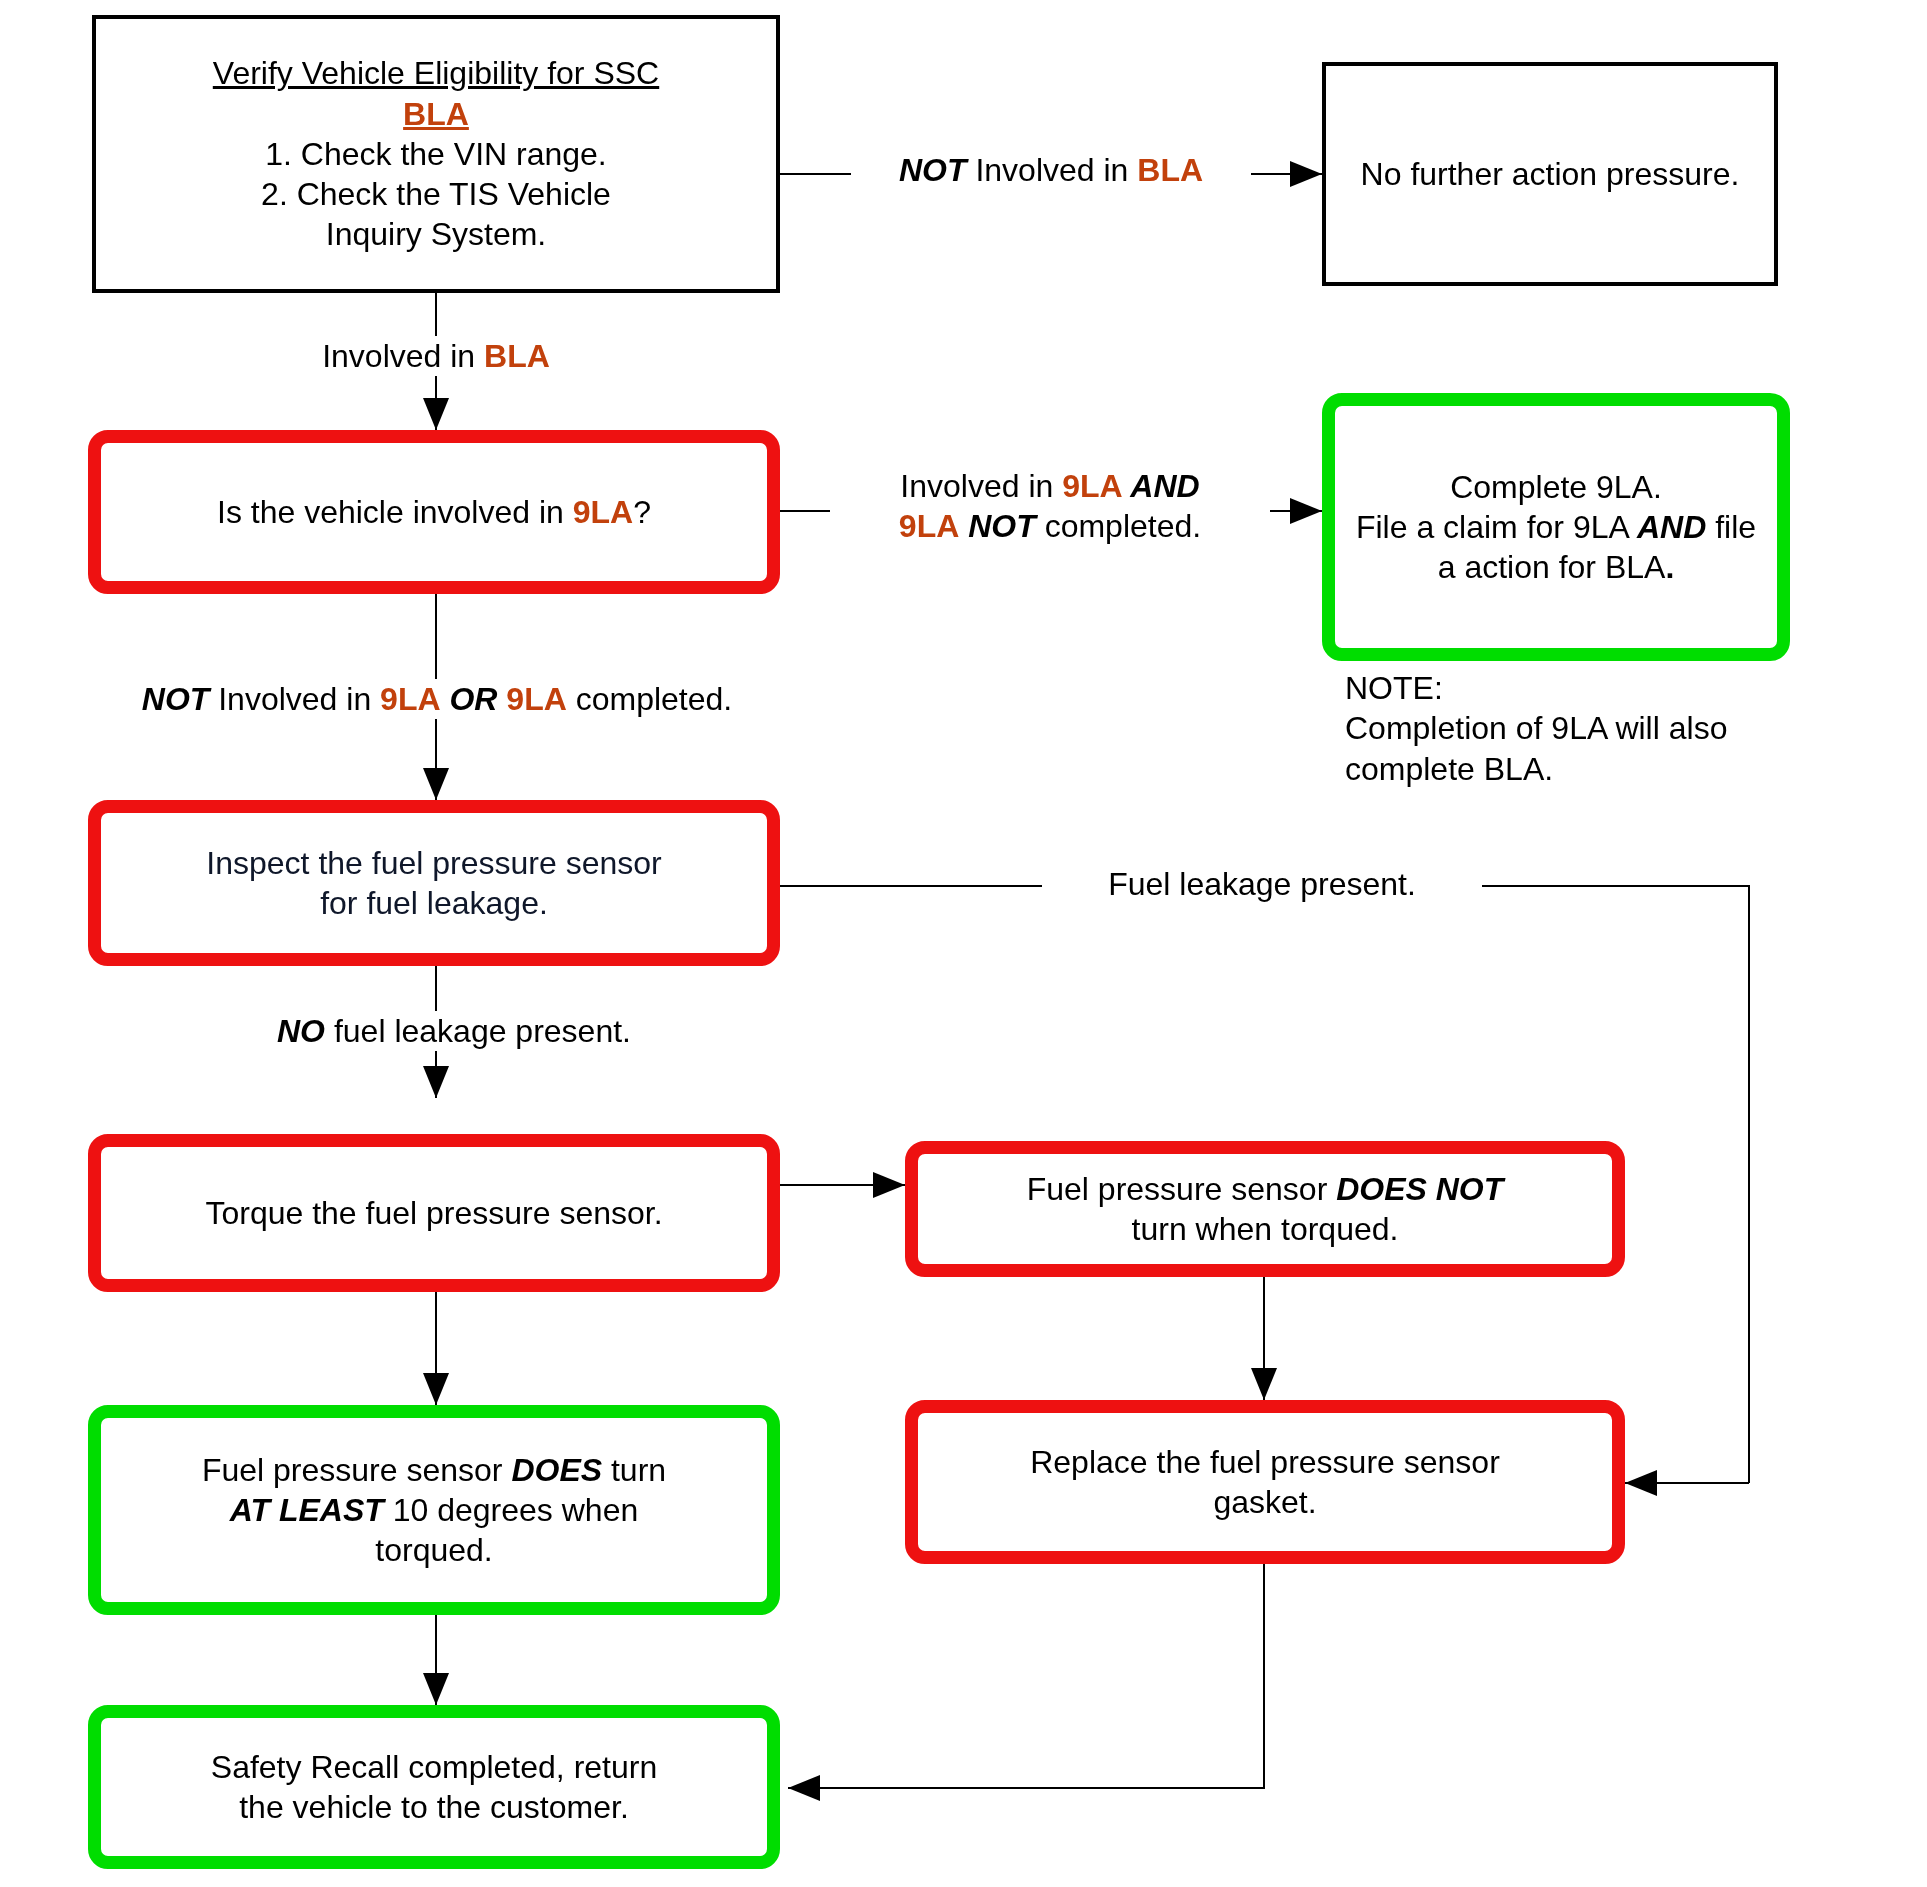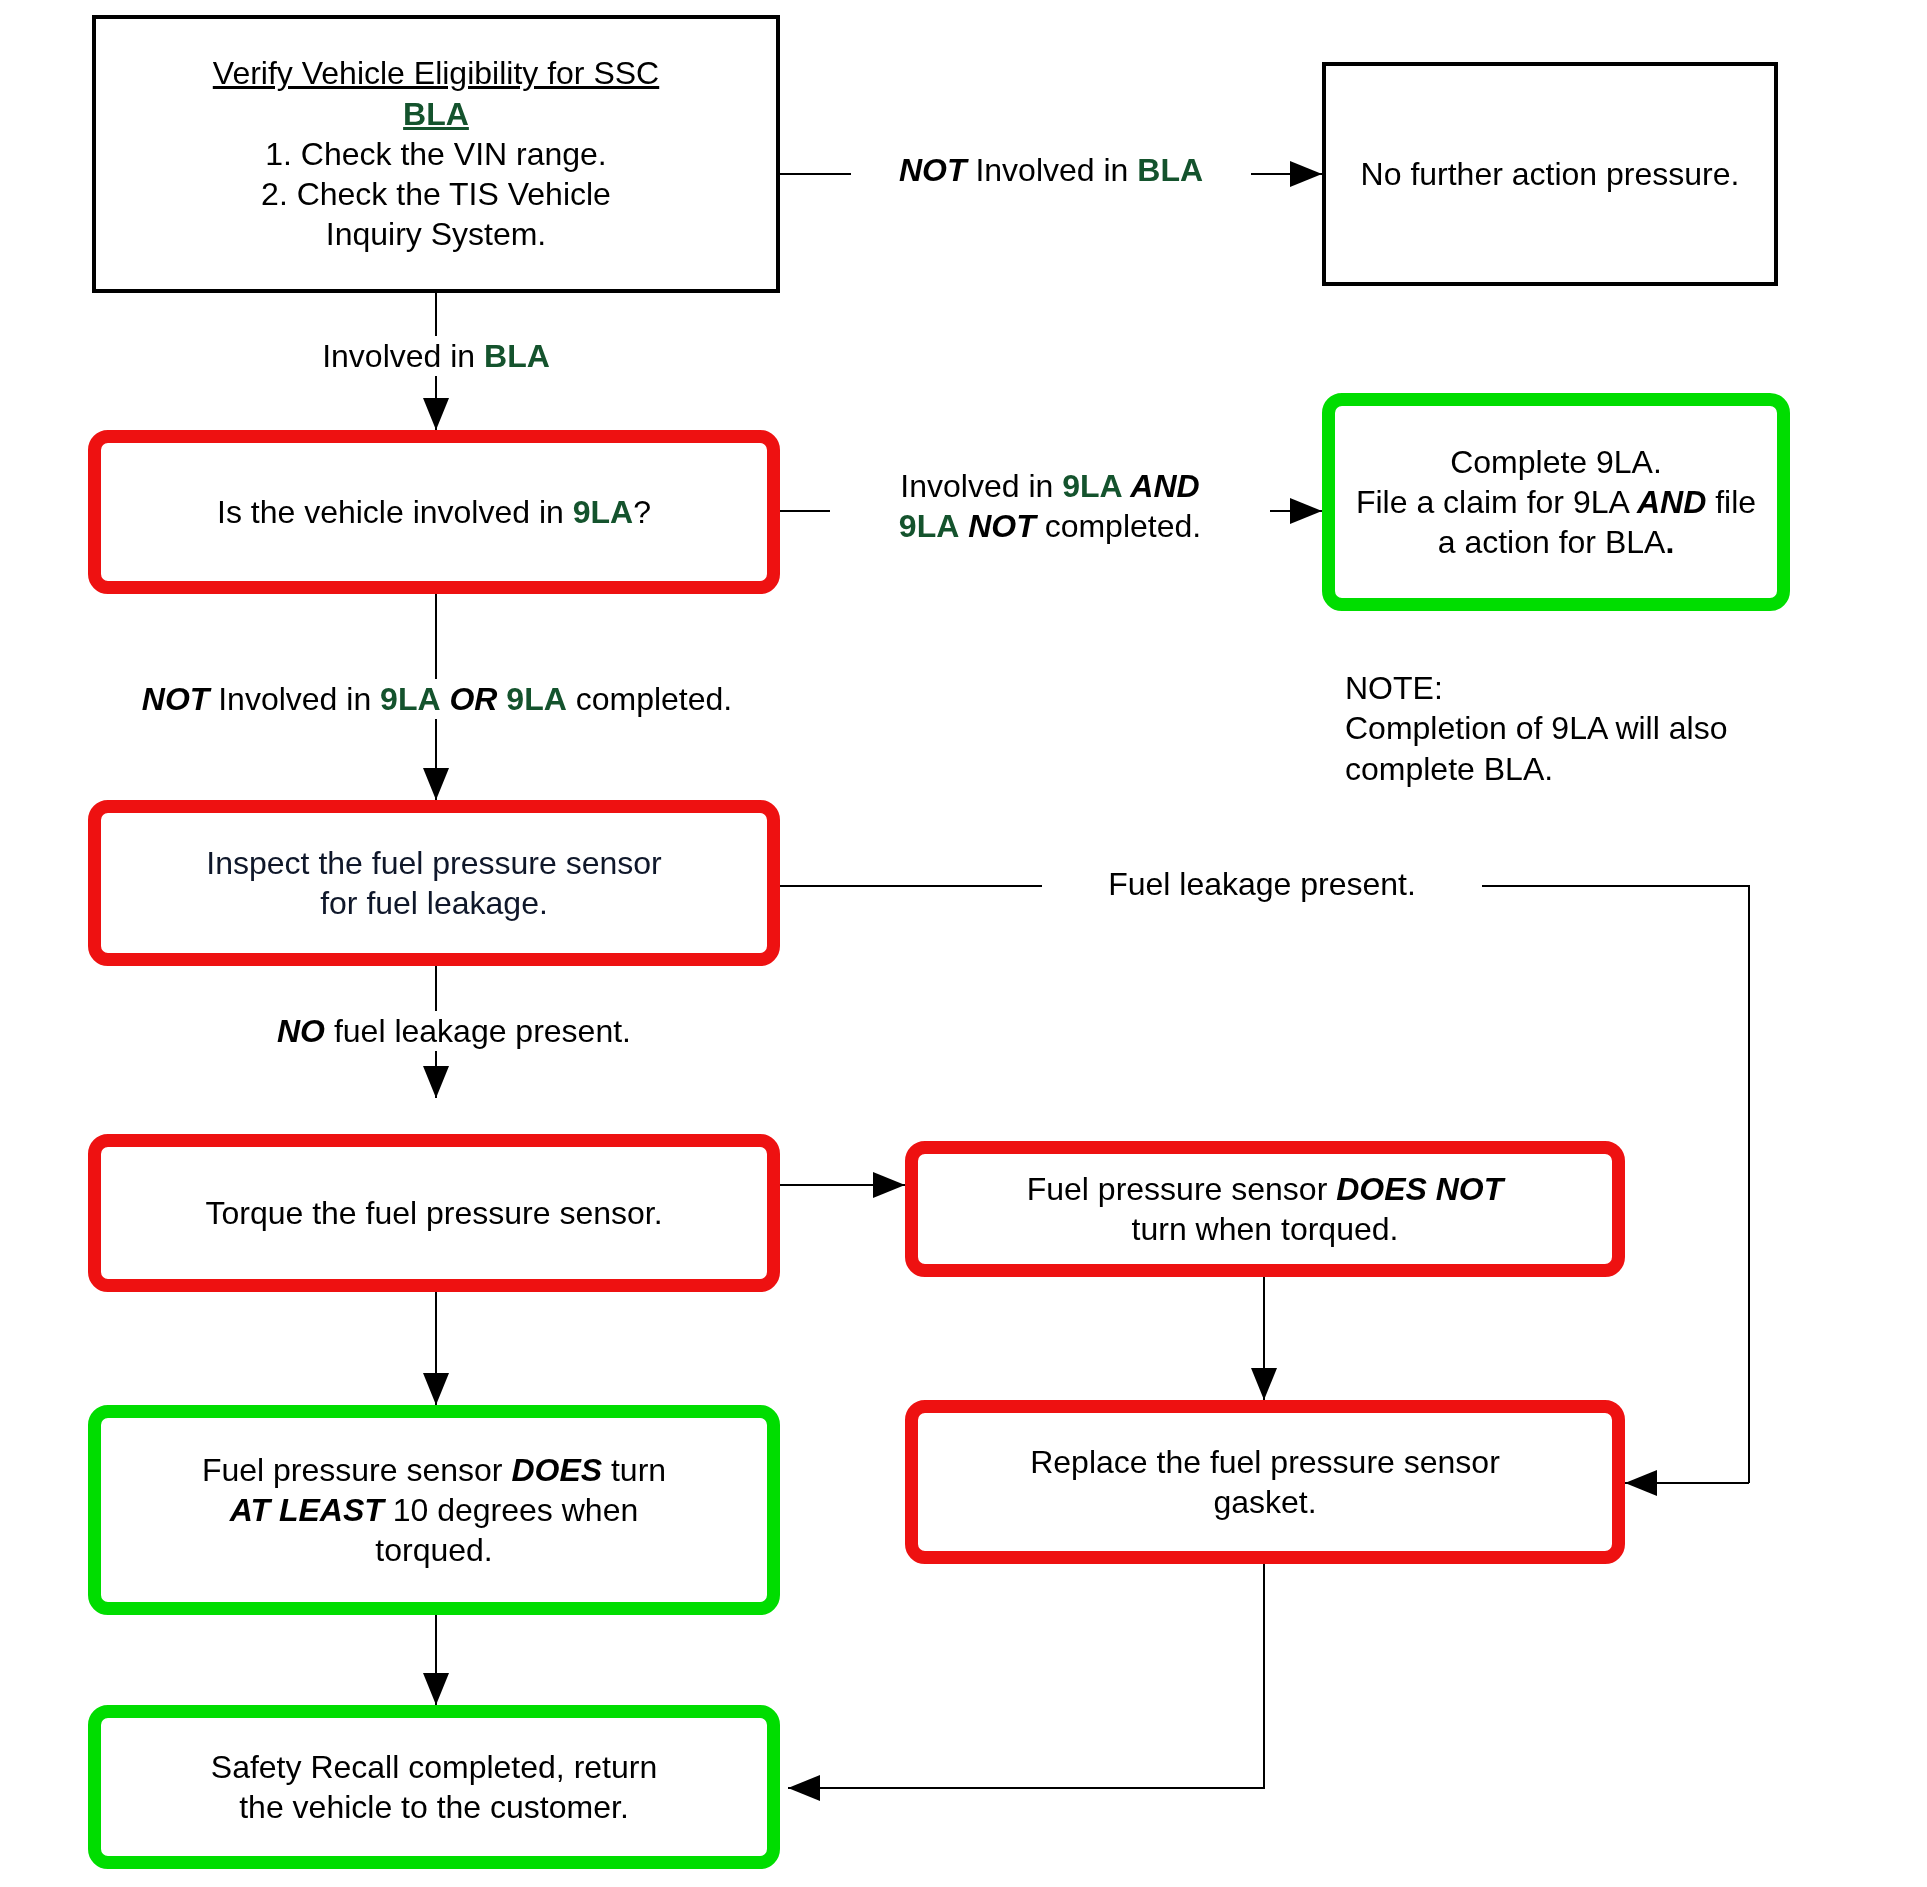--- a/index.html
+++ b/index.html
@@ -26,21 +26,21 @@
   .box.black{border:4px solid #000;}
   .box.red{border:13px solid #ee1111;border-radius:20px;}
   .box.green{border:13px solid #00dd00;border-radius:20px;}
   .line{position:absolute;background:#000;z-index:1;}
   .lbl{position:absolute;background:#fff;text-align:center;z-index:4;}
   .note{position:absolute;text-align:left;z-index:4;}
   .arrow{position:absolute;width:0;height:0;z-index:3;}
   .arrow.right{border-top:13px solid transparent;border-bottom:13px solid transparent;border-left:32px solid #000;}
   .arrow.left {border-top:13px solid transparent;border-bottom:13px solid transparent;border-right:32px solid #000;}
   .arrow.down {border-left:13px solid transparent;border-right:13px solid transparent;border-top:32px solid #000;}
-  .rb{color:#14532d;font-weight:bold;}
+  .rb{color:#c2410c;font-weight:bold;}
   .redtext{color:#0f172a;}
   .bi{font-weight:bold;font-style:italic;}
   .b{font-weight:bold;}
   .u{text-decoration:underline;}
 </style>
 </head>
 <body>
 
 <div id="stage">
 
@@ -80,21 +80,21 @@
   </div>
 
   <div class="box black" style="left:1322px;top:62px;width:456px;height:224px;">
     <div>No further action pressure.</div>
   </div>
 
   <div class="box red" style="left:88px;top:430px;width:692px;height:164px;">
     <div><span>Is the vehicle involved in </span><span class="rb">9LA</span><span>?</span></div>
   </div>
 
-  <div class="box green" style="left:1322px;top:393px;width:468px;height:218px;">
+  <div class="box green" style="left:1322px;top:393px;width:468px;height:268px;">
     <div><span>Complete 9LA.</span></div>
     <div><span>File a claim for 9LA </span><span class="bi">AND</span><span> file</span></div>
     <div><span>a action for BLA</span><span class="b">.</span></div>
   </div>
 
   <div class="box red" style="left:88px;top:800px;width:692px;height:166px;">
     <div class="redtext"><span>Inspect the fuel pressure sensor</span></div>
     <div class="redtext"><span>for fuel leakage.</span></div>
   </div>
 

